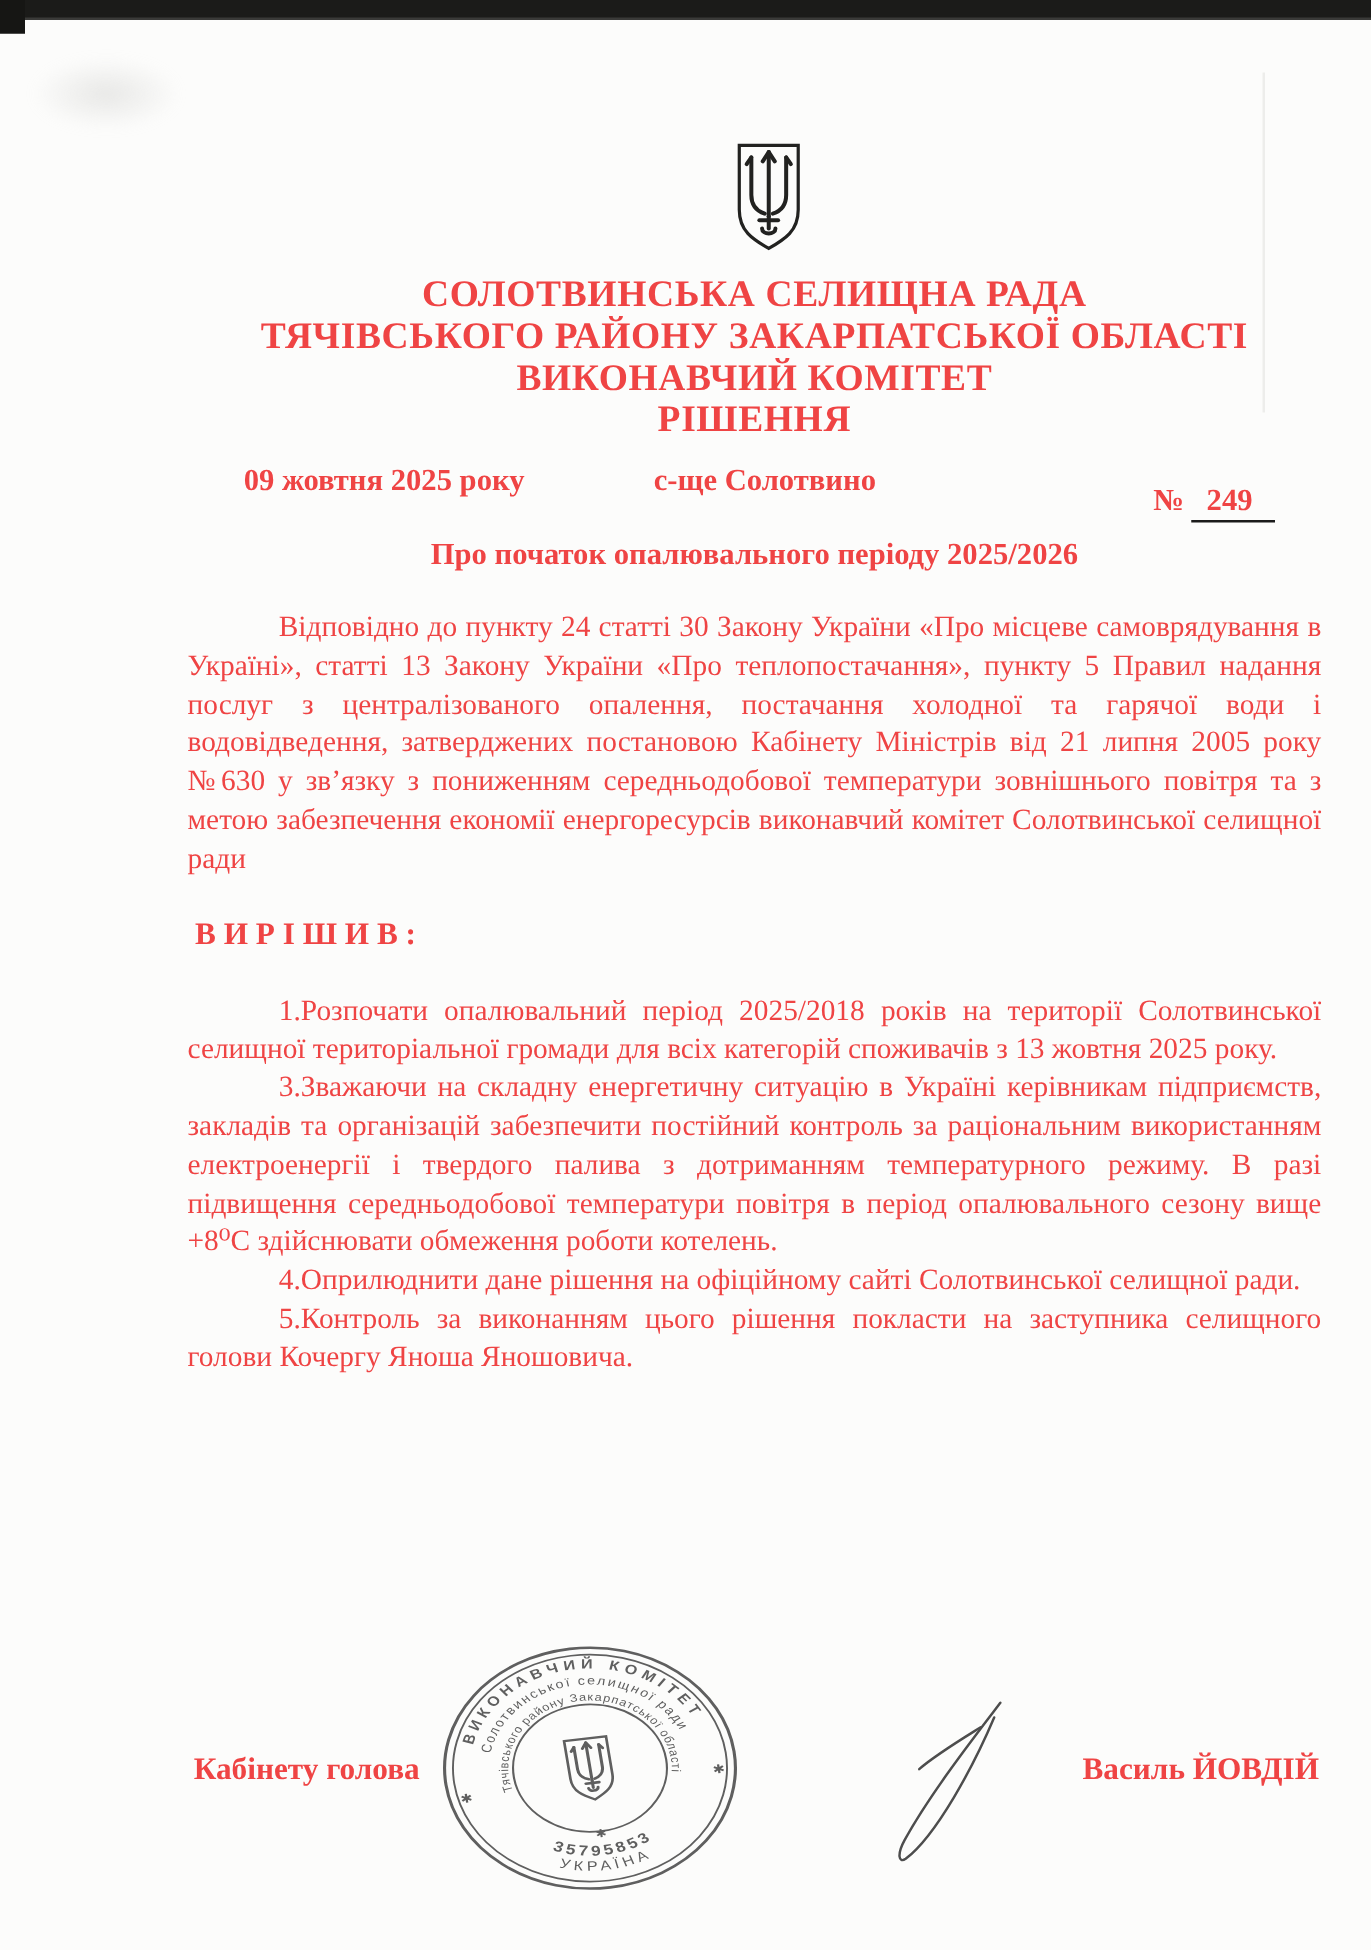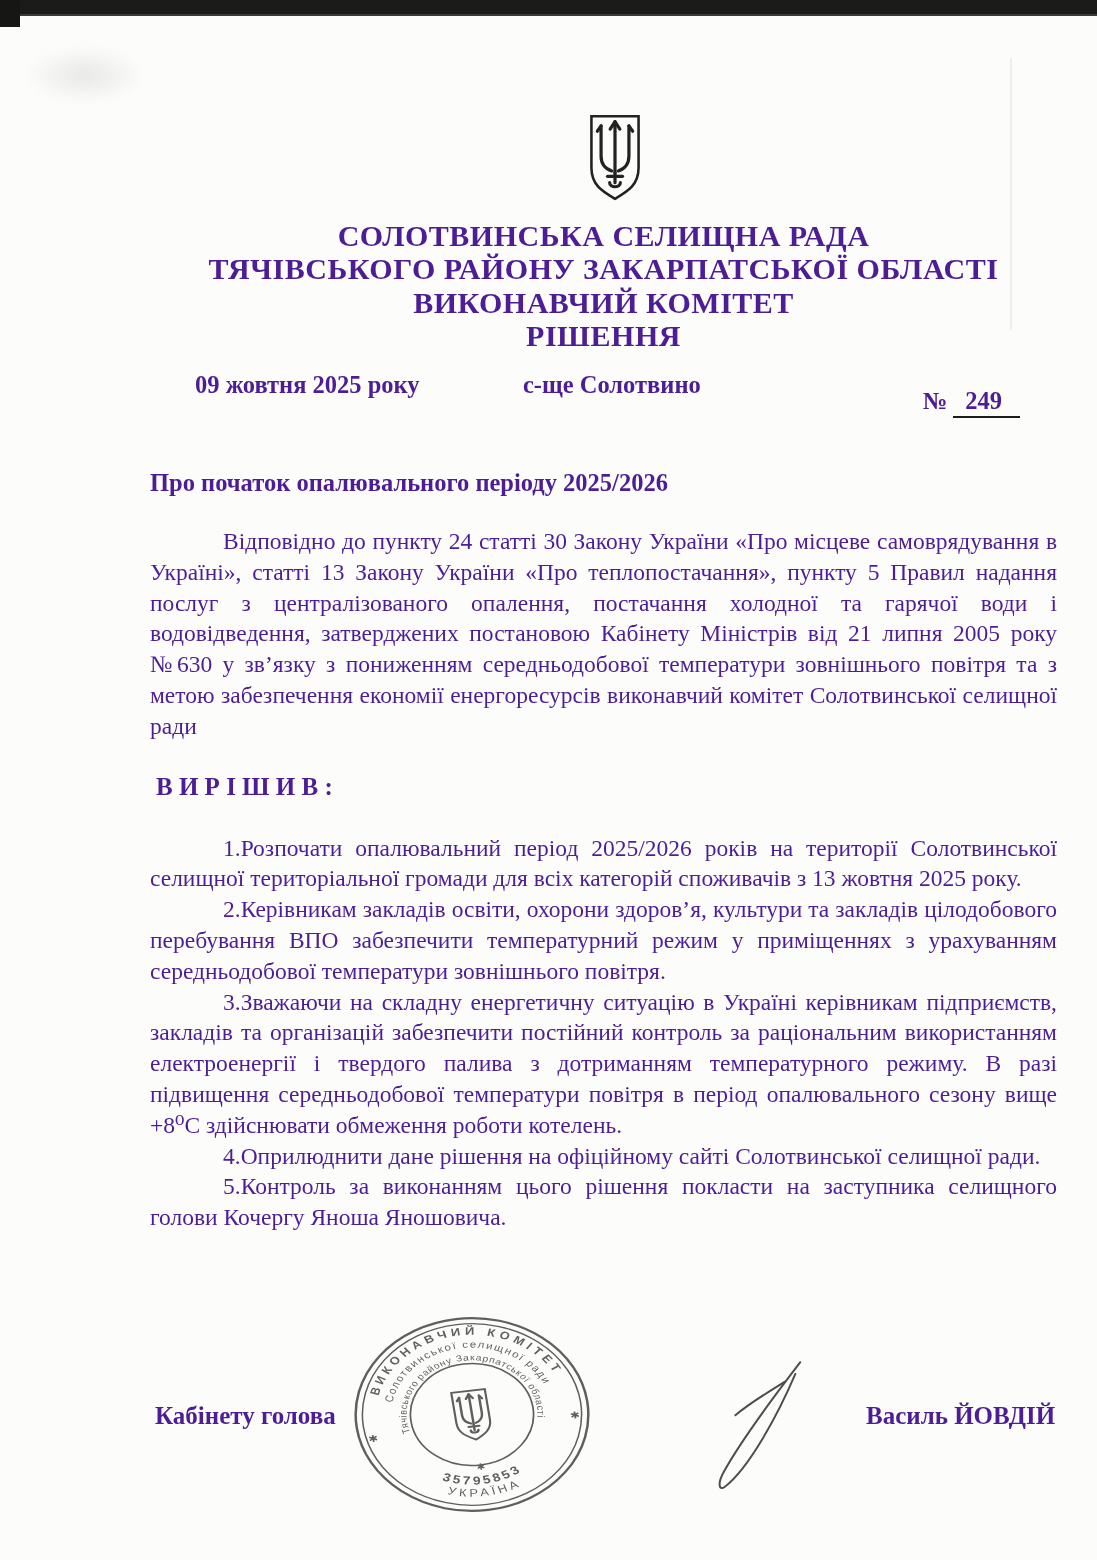--- a/index.html
+++ b/index.html
@@ -2,21 +2,21 @@
 <html><head>
 <meta charset="utf-8">
 <style>
   html,body{margin:0;padding:0;background:#ffffff;}
   .page{
     position:relative;
     width:1097px;height:1560px;
     background:#fcfcfb;
     overflow:hidden;
     font-family:"Liberation Serif","DejaVu Serif",serif;
-    color:#4c1d95;
+    color:#ef4444;
   }
   
   .top-band{position:absolute;left:0;top:0;width:1097px;height:14px;background:#1b1b19;border-bottom:2px solid #3a3a38;}
   .corner-block{position:absolute;left:0;top:0;width:20px;height:27px;background:#161614;}
   .smudge{position:absolute;left:25px;top:46px;width:120px;height:58px;
     background:radial-gradient(ellipse at center,#d7d7d5 0%,rgba(215,215,213,0) 70%);
     filter:blur(5px);opacity:.55;}
   .crease{position:absolute;left:1010px;top:58px;width:2px;height:272px;background:#ededeb;}
   
   .emblem{position:absolute;left:578px;top:112px;width:74px;height:90px;}
@@ -27,21 +27,21 @@
     letter-spacing:.5px;white-space:nowrap;
   }
   
   .meta-row{position:absolute;left:150px;top:371px;width:907px;height:34px;font-weight:bold;font-size:24.5px;}
   .meta-date{position:absolute;left:45px;top:0;}
   .meta-place{position:absolute;left:373px;top:0;}
   .meta-number{position:absolute;right:37px;top:16px;}
   .num-val{border-bottom:2.5px solid #1b1b1b;padding:0 18px 2px 12px;margin-left:6px;}
   
   .body-col{position:absolute;left:150px;top:430px;width:907px;}
-  .doc-title{font-weight:bold;font-size:24.5px;margin-top:39px;}
+  .doc-title{text-align:center;font-weight:bold;font-size:24.5px;}
   .para{
     margin:0;text-align:justify;text-indent:73px;
     font-size:23.5px;line-height:30.8px;
   }
   .preamble{margin-top:29px;}
   .decision{font-weight:bold;font-size:25px;margin:31px 0 0 6px;}
   .items{margin-top:32px;}
   
   .sig-title{position:absolute;left:155px;top:1402px;font-weight:bold;font-size:25px;}
   .sig-name{position:absolute;left:822px;top:1402px;font-weight:bold;font-size:25px;margin-left:44px;}
@@ -85,22 +85,21 @@
     <span class="meta-date">09 жовтня 2025 року</span>
     <span class="meta-place">с-ще Солотвино</span>
     <span class="meta-number"><span>№</span><span class="num-val">249</span></span>
   </div>
 
   <div class="body-col">
     <div class="doc-title">Про початок опалювального періоду 2025/2026</div>
     <p class="para preamble">Відповідно до пункту 24 статті 30 Закону України «Про місцеве самоврядування в Україні», статті 13 Закону України «Про теплопостачання», пункту 5 Правил надання послуг з централізованого опалення, постачання холодної та гарячої води і водовідведення, затверджених постановою Кабінету Міністрів від 21 липня 2005 року №630 у зв’язку з пониженням середньодобової температури зовнішнього повітря та з метою забезпечення економії енергоресурсів виконавчий комітет Солотвинської селищної ради</p>
     <div class="decision">В И Р І Ш И В :</div>
     <div class="items">
-      <p class="para">1.Розпочати опалювальний період 2025/2026 років на території Солотвинської селищної територіальної громади для всіх категорій споживачів з 13 жовтня 2025 року.</p>
-      <p class="para">2.Керівникам закладів освіти, охорони здоров’я, культури та закладів цілодобового перебування ВПО забезпечити температурний режим у приміщеннях з урахуванням середньодобової температури зовнішнього повітря.</p>
+      <p class="para">1.Розпочати опалювальний період 2025/2018 років на території Солотвинської селищної територіальної громади для всіх категорій споживачів з 13 жовтня 2025 року.</p>
       <p class="para">3.Зважаючи на складну енергетичну ситуацію в Україні керівникам підприємств, закладів та організацій забезпечити постійний контроль за раціональним використанням електроенергії і твердого палива з дотриманням температурного режиму. В разі підвищення середньодобової температури повітря в період опалювального сезону вище +8⁰С здійснювати обмеження роботи котелень.</p>
       <p class="para">4.Оприлюднити дане рішення на офіційному сайті Солотвинської селищної ради.</p>
       <p class="para">5.Контроль за виконанням цього рішення покласти на заступника селищного голови Кочергу Яноша Яношовича.</p>
     </div>
   </div>
 
   <div class="sig-title">Кабінету голова</div>
   <div class="sig-name">Василь ЙОВДІЙ</div>
 
   <svg class="signature" viewBox="0 0 120 160">

